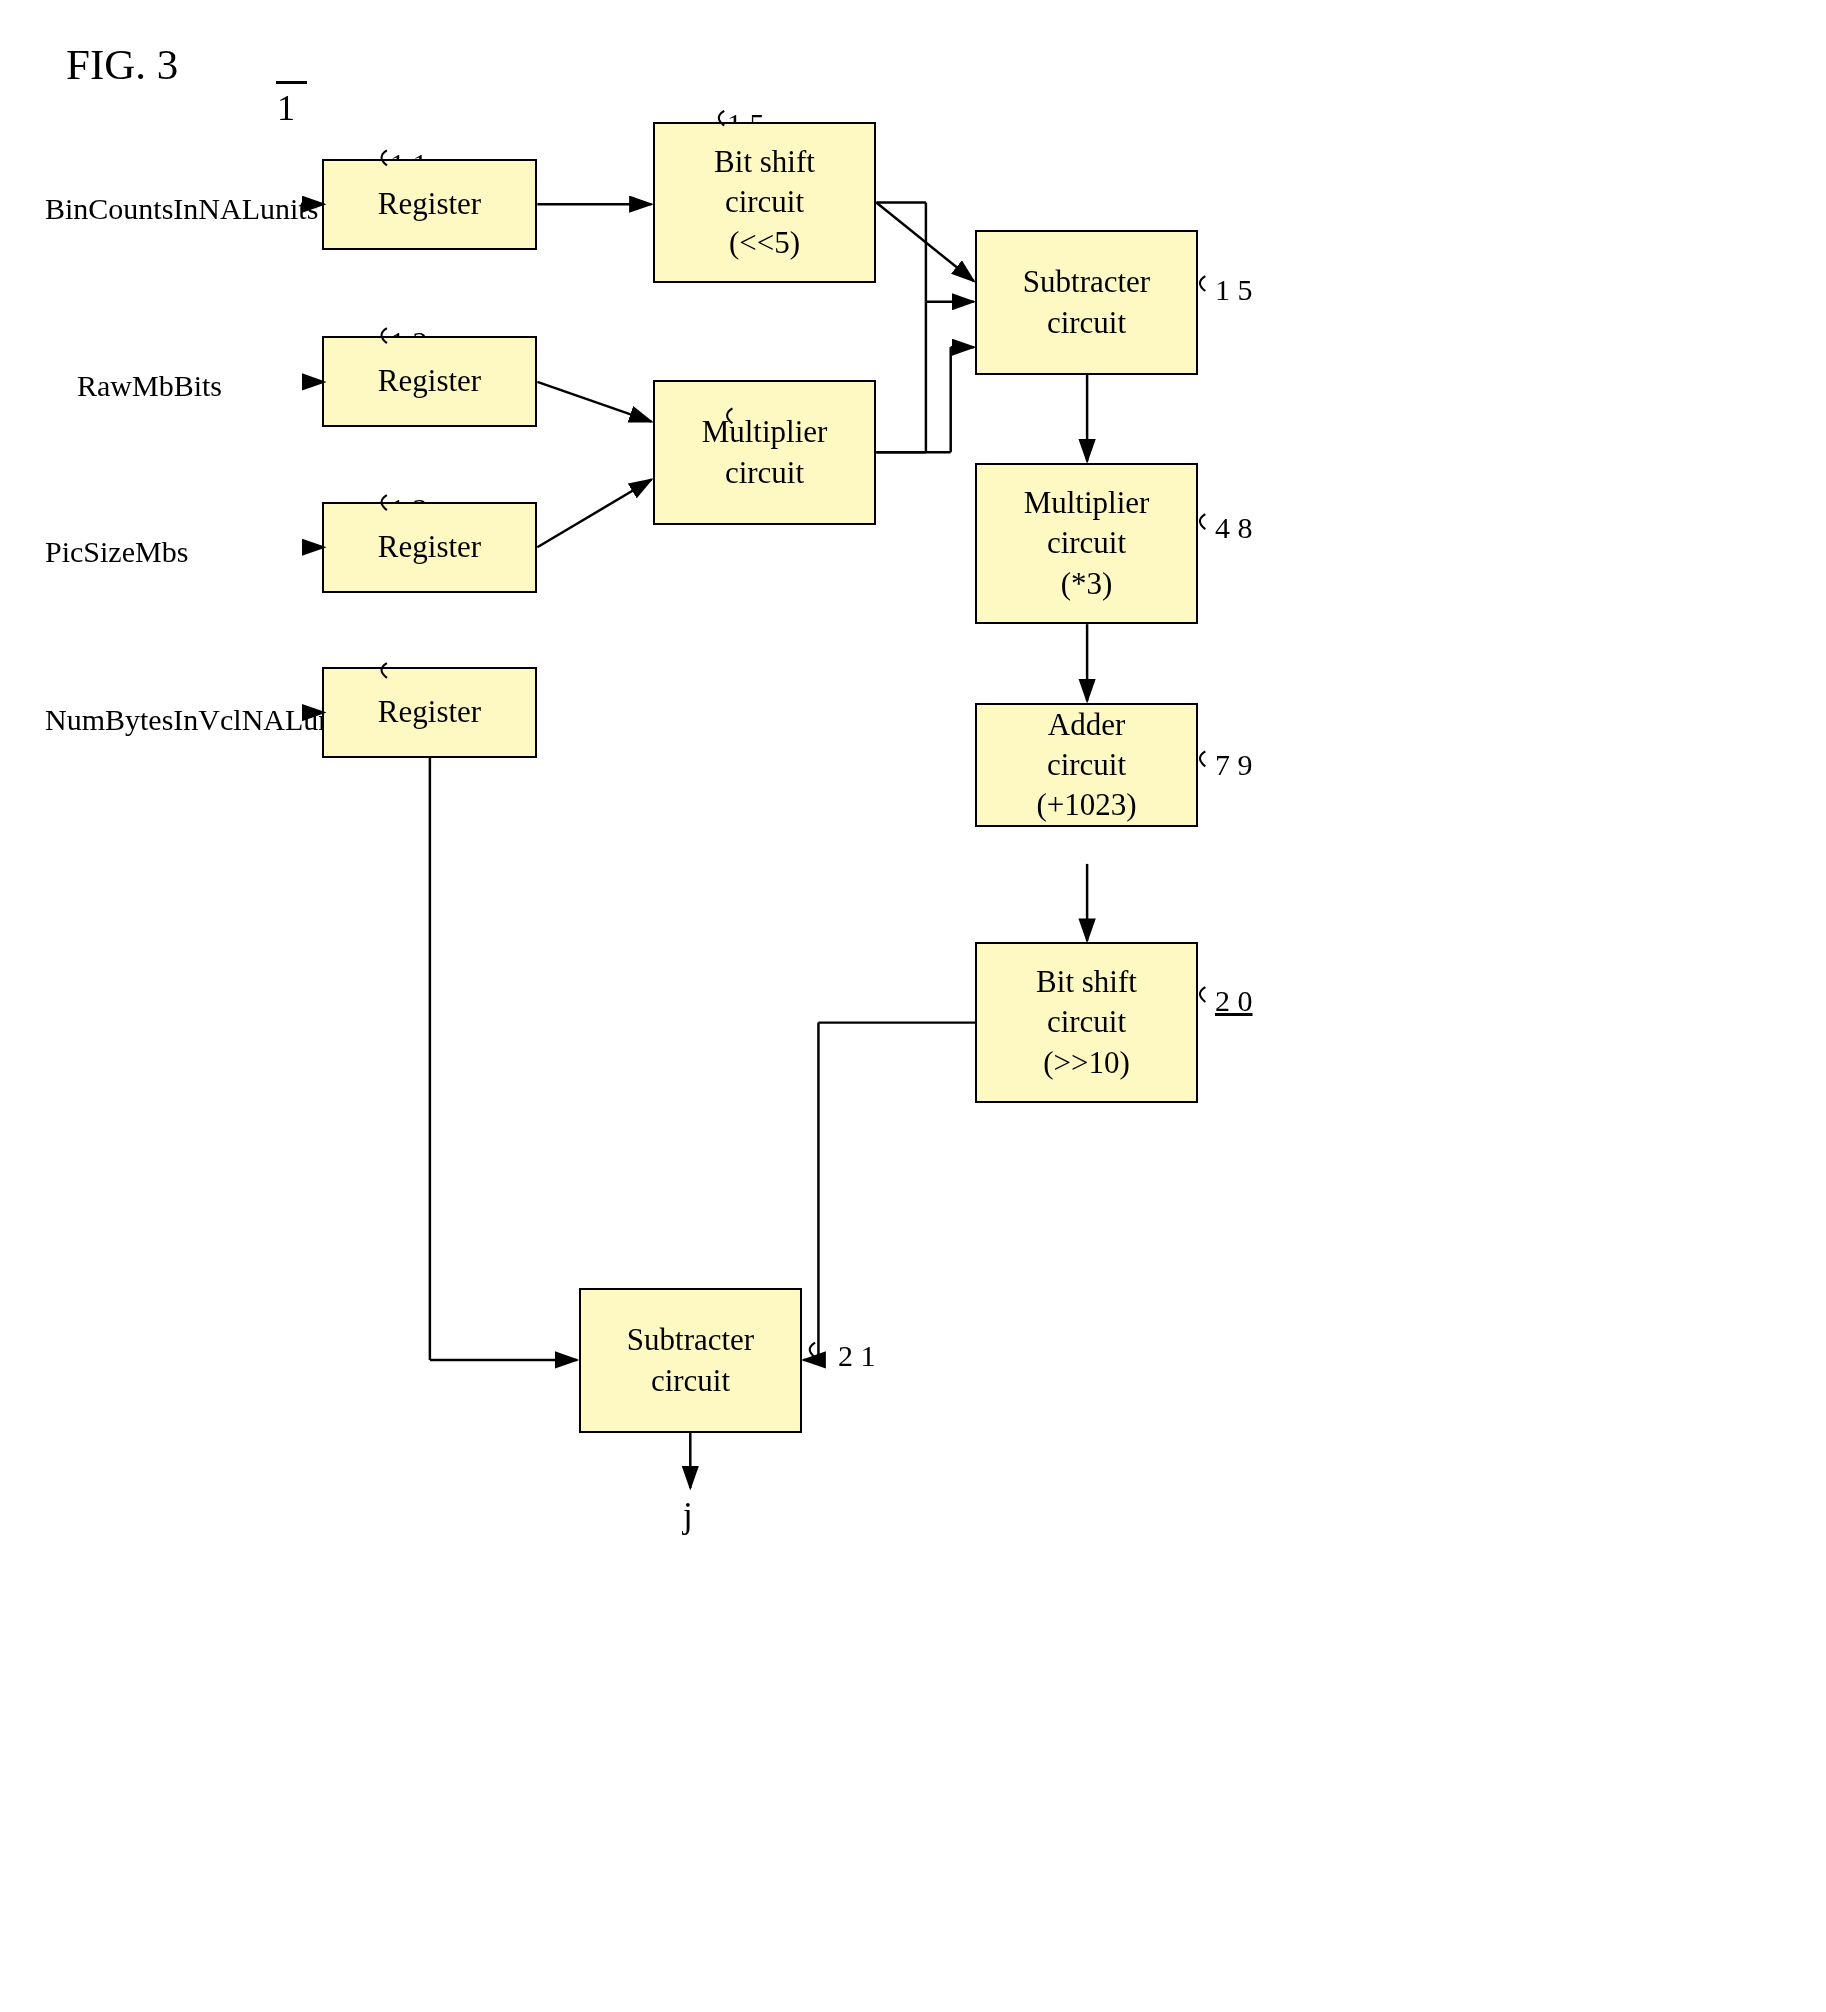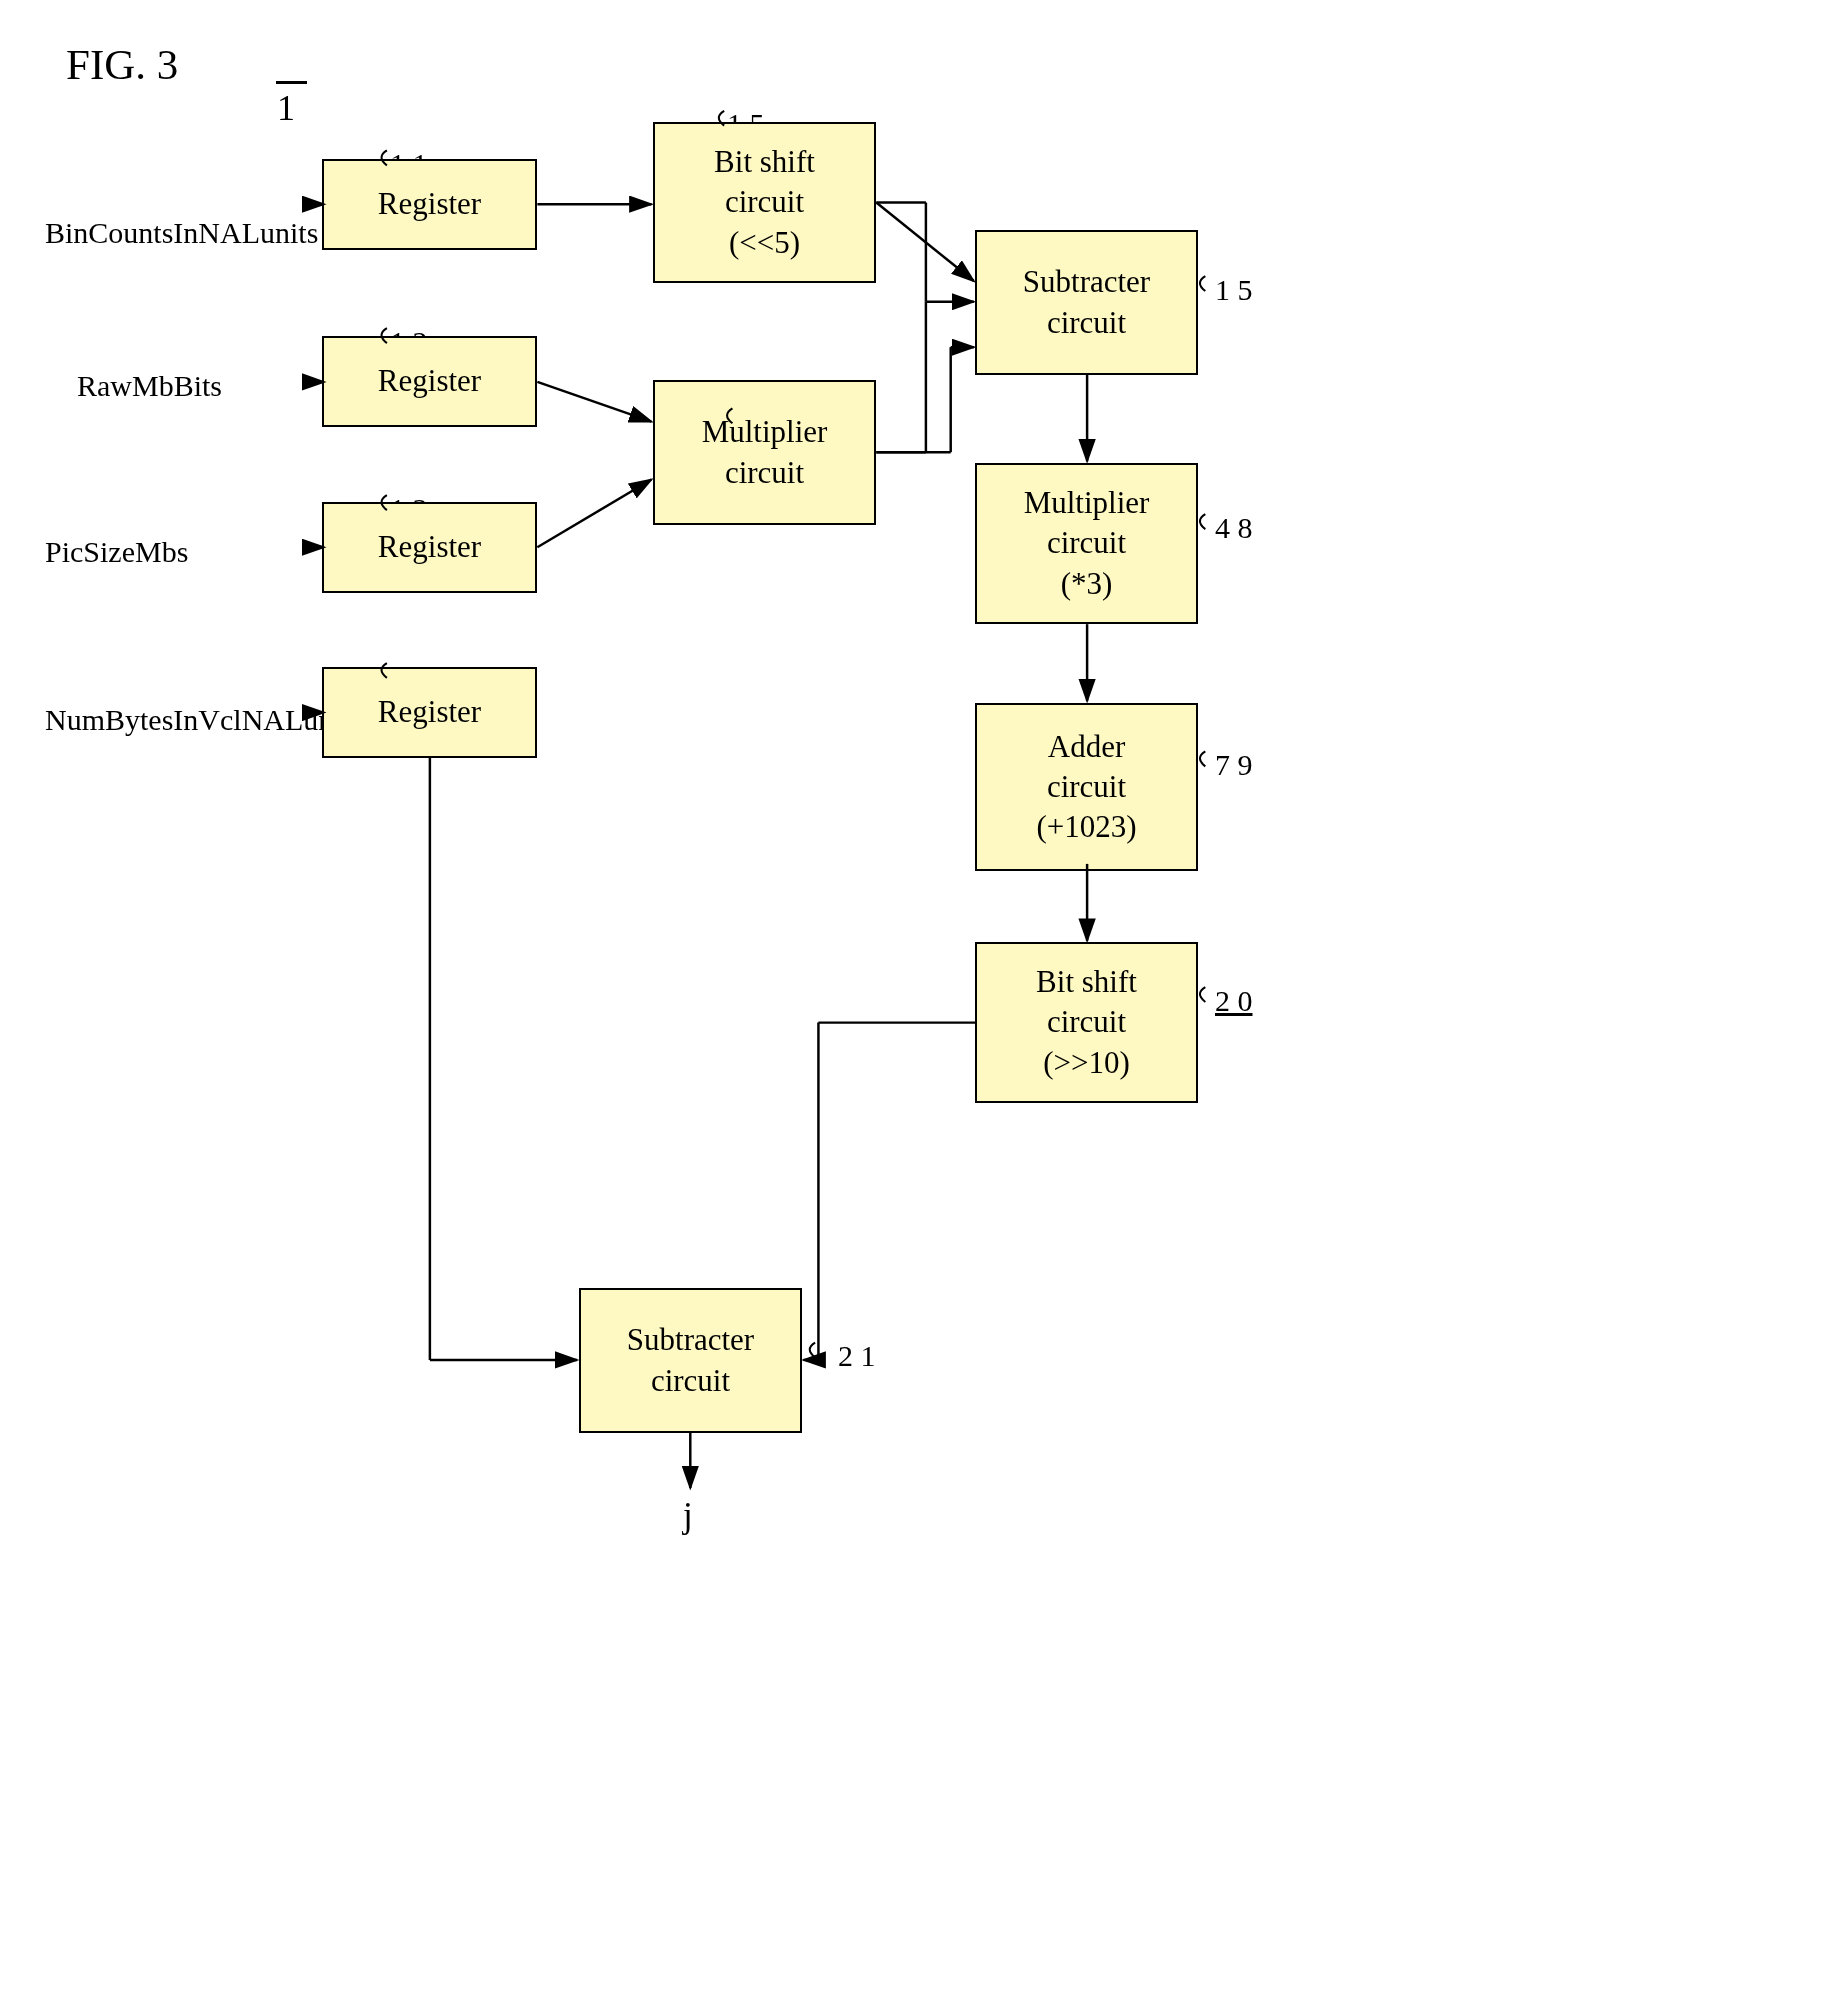--- a/index.html
+++ b/index.html
@@ -52,21 +52,21 @@
   </style>
 </head>
 <body>
 
 <div class="fig-label">FIG. 3</div>
 
 <div style="position:absolute;top:87px;left:277px;font-size:36px;">1</div>
 
 <div style="position:absolute;top:81px;left:276px;width:31px;height:2.5px;background:#000;"></div>
 
-<div class="signal-label" style="left:45px;top:192px;margin-top:24px;">BinCountsInNALunits</div>
+<div class="signal-label" style="left:45px;top:192px;">BinCountsInNALunits</div>
 <div class="signal-label" style="left:45px;top:369px;margin-left:32px;">RawMbBits</div>
 <div class="signal-label" style="left:45px;top:535px;">PicSizeMbs</div>
 <div class="signal-label" style="left:45px;top:703px;">NumBytesInVclNALunits</div>
 
 <div class="ref-number" style="left:390px;top:147px;">1 1</div>
 <div class="ref-number" style="left:390px;top:325px;">1 2</div>
 <div class="ref-number" style="left:390px;top:492px;">1 3</div>
 <div class="ref-number" style="left:390px;top:660px;">1 4</div>
 <div class="ref-number" style="left:727px;top:107px;">1 5</div>
 <div class="ref-number" style="left:736px;top:405px;">1 6</div>
@@ -83,21 +83,21 @@
 <div class="circuit-box" style="left:653px;top:122px;width:223px;height:161px;white-space:pre-line;">Bit shift
 circuit
 (&lt;&lt;5)</div>
 <div class="circuit-box" style="left:653px;top:380px;width:223px;height:145px;white-space:pre-line;">Multiplier
 circuit</div>
 <div class="circuit-box" style="left:975px;top:230px;width:223px;height:145px;white-space:pre-line;">Subtracter
 circuit</div>
 <div class="circuit-box" style="left:975px;top:463px;width:223px;height:161px;white-space:pre-line;">Multiplier
 circuit
 (*3)</div>
-<div class="circuit-box" style="left:975px;top:703px;width:223px;height:168px;white-space:pre-line;">Adder
+<div class="circuit-box" style="left:975px;top:703px;width:223px;height:124px;white-space:pre-line;">Adder
 circuit
 (+1023)</div>
 <div class="circuit-box" style="left:975px;top:942px;width:223px;height:161px;white-space:pre-line;">Bit shift
 circuit
 (&gt;&gt;10)</div>
 <div class="circuit-box" style="left:579px;top:1288px;width:223px;height:145px;white-space:pre-line;">Subtracter
 circuit</div>
 
 <div style="position:absolute;left:683px;top:1496px;font-size:35px;">j</div>
 

